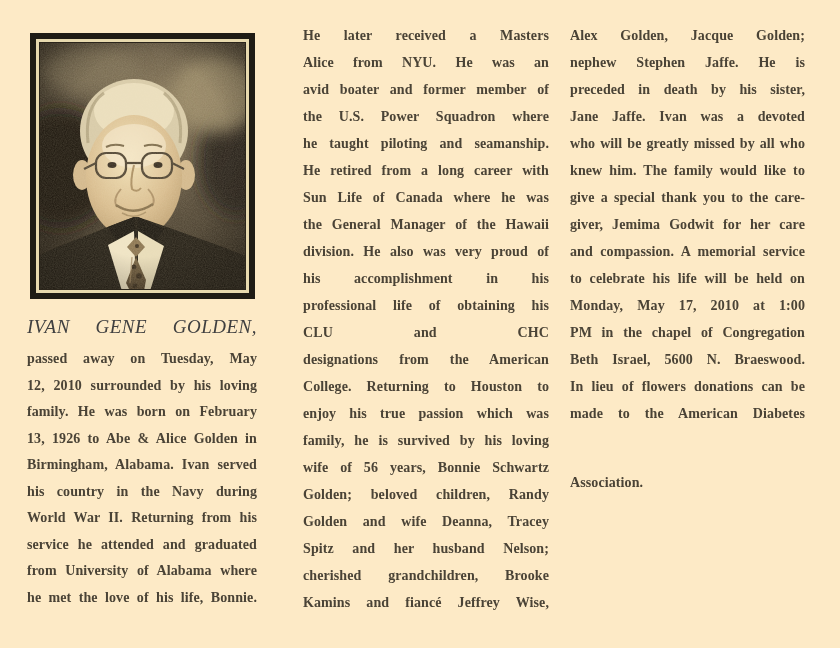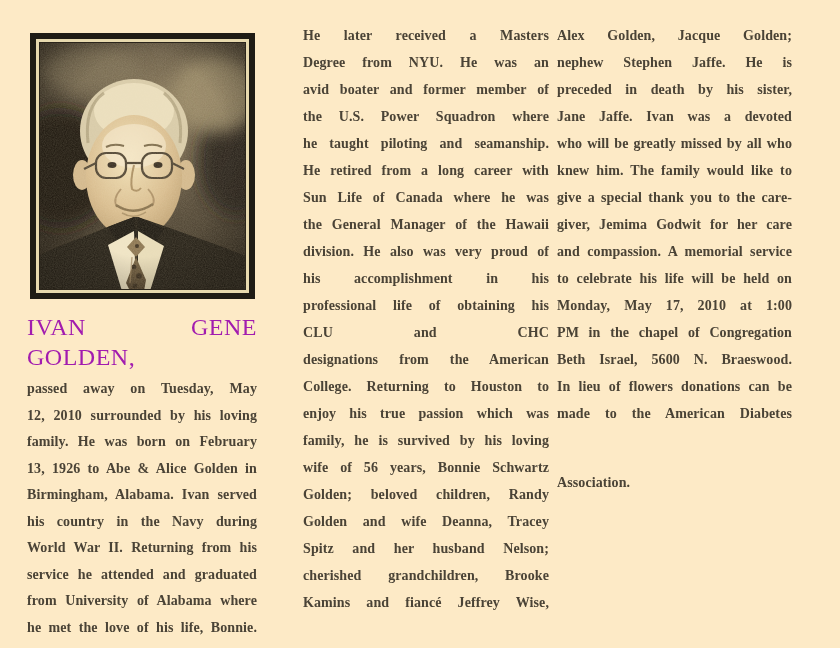--- a/index.html
+++ b/index.html
@@ -6,42 +6,42 @@
   body{
     width:840px;height:648px;overflow:hidden;
     background:#fdeac6;
     font-family:"Liberation Serif", serif;
     color:#4a4336;
   }
   .page{position:relative;width:840px;height:648px;}
   .col{position:absolute;top:0;}
   .col1{left:27px;width:230px;}
   .col2{left:303px;width:246px;}
-  .col3{left:557px;width:235px;}
+  .col3{left:570px;width:235px;}
 
   .photo-frame{
     margin:33px 0 0 3px;
     width:225px;height:266px;box-sizing:border-box;
     border:6px solid #1f1c15;
     padding:3px;
     background:#e7d9ae;
   }
   .photo-inner{
     width:100%;height:100%;box-sizing:border-box;
     border:1px solid #2b251b;
     background:#3a3226;overflow:hidden;
   }
   .photo-inner svg{display:block;}
 
   .heading{
     margin-top:13px;
-    font-size:24px;line-height:30px;
+    font-size:19px;line-height:30px;
     letter-spacing:0.5px;
-    color:#a21caf;
-    text-align:justify;text-align-last:justify;
+    color:#404040;
+    text-align:justify;text-align-last:justify;font-style:italic;
   }
   .lines{margin-top:4px;}
   .col2 .lines,.col3 .lines{margin-top:0;padding-top:22px;}
 
   .tline{
     font-size:14px;
     line-height:26.5px;
     text-align:justify;text-align-last:justify;
     text-justify:inter-word;
     word-spacing:0.06em;
@@ -153,21 +153,21 @@
         <div class="tline">World War II.  Returning from his</div>
         <div class="tline">service he attended and graduated</div>
         <div class="tline">from University of Alabama where</div>
         <div class="tline">he met the love of his life, Bonnie.</div>
       </div>
   </div>
 
   <div class="col col2">
     <div class="lines">
         <div class="tline">He later received a Masters</div>
-        <div class="tline">Degree from NYU.  He was an</div>
+        <div class="tline">Alice from NYU.  He was an</div>
         <div class="tline">avid boater and former member of</div>
         <div class="tline">the U.S. Power Squadron where</div>
         <div class="tline">he taught piloting and seamanship.</div>
         <div class="tline">He retired from a long career with</div>
         <div class="tline">Sun Life of Canada where he was</div>
         <div class="tline">the General Manager of the Hawaii</div>
         <div class="tline">division.  He also was very proud of</div>
         <div class="tline">his accomplishment in his</div>
         <div class="tline">professional life of obtaining his</div>
         <div class="tline">CLU and CHC</div>

